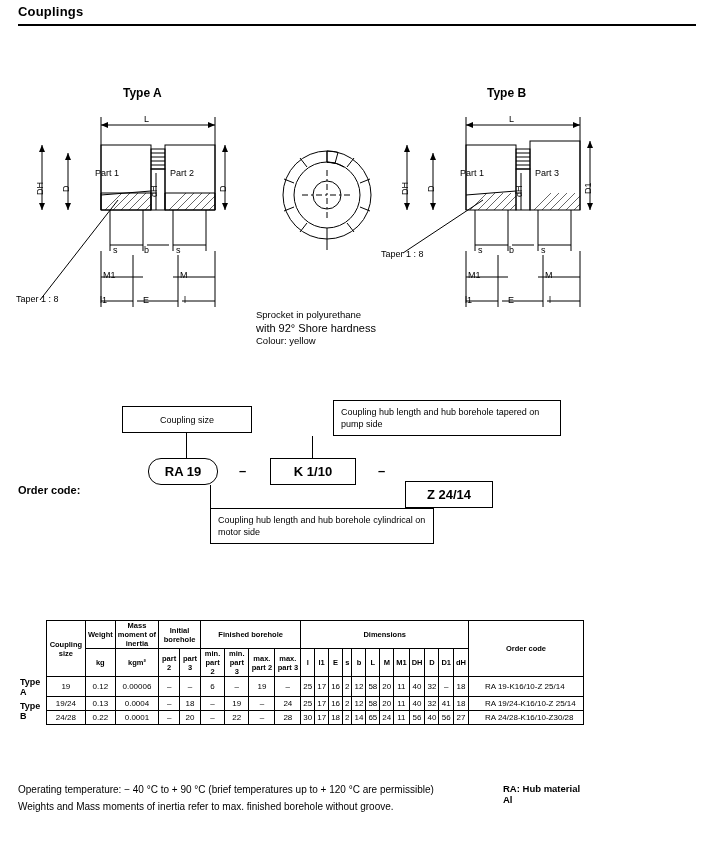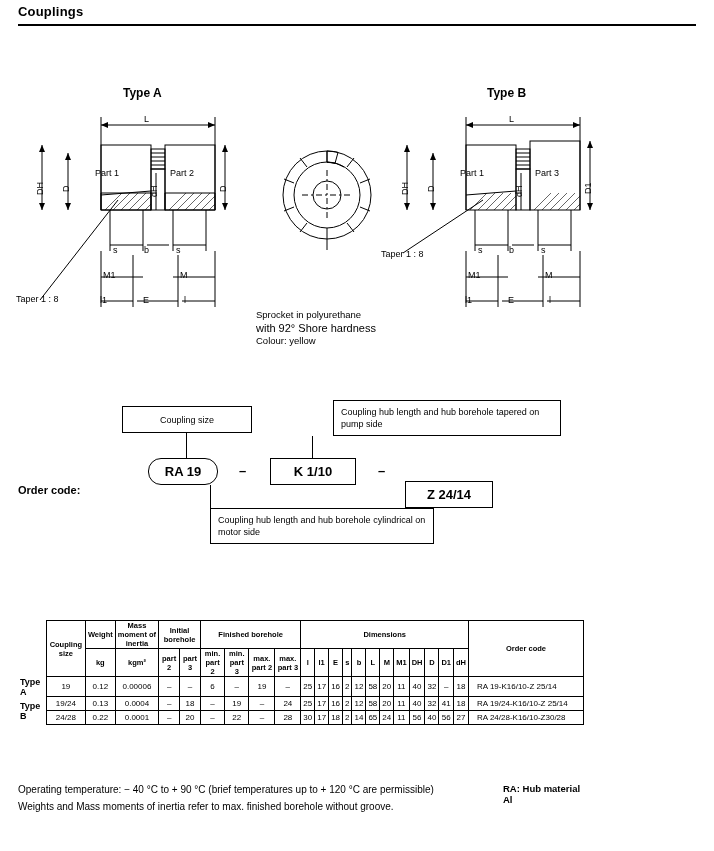--- a/index.html
+++ b/index.html
@@ -48,21 +48,21 @@
     position:absolute;left:18px;top:620px;border-collapse:collapse;
     font-size:8px;
   }
   .tbl td,.tbl th{
     border:1px solid #000;padding:0 2px;text-align:center;vertical-align:middle;
     font-weight:normal;height:13px;
   }
   .tbl .hd{font-weight:bold;font-size:7.5px;line-height:9px;}
   .tbl .rowlbl{font-weight:bold;font-size:9px;border:none;text-align:left;padding-right:4px;}
   .tbl .nb{border:none;}
-  .tbl .ordcode{text-align:left;padding-left:8px;font-size:8px;white-space:nowrap;}
+  .tbl .ordcode{text-align:left;padding-left:16px;font-size:8px;white-space:nowrap;}
 
   
   .foot{position:absolute;font-size:10px;line-height:14px;text-align:center;}
   .foot-r{position:absolute;font-size:9.5px;font-weight:bold;}
 </style>
 </head>
 <body>
 
 <div class="page">
 

